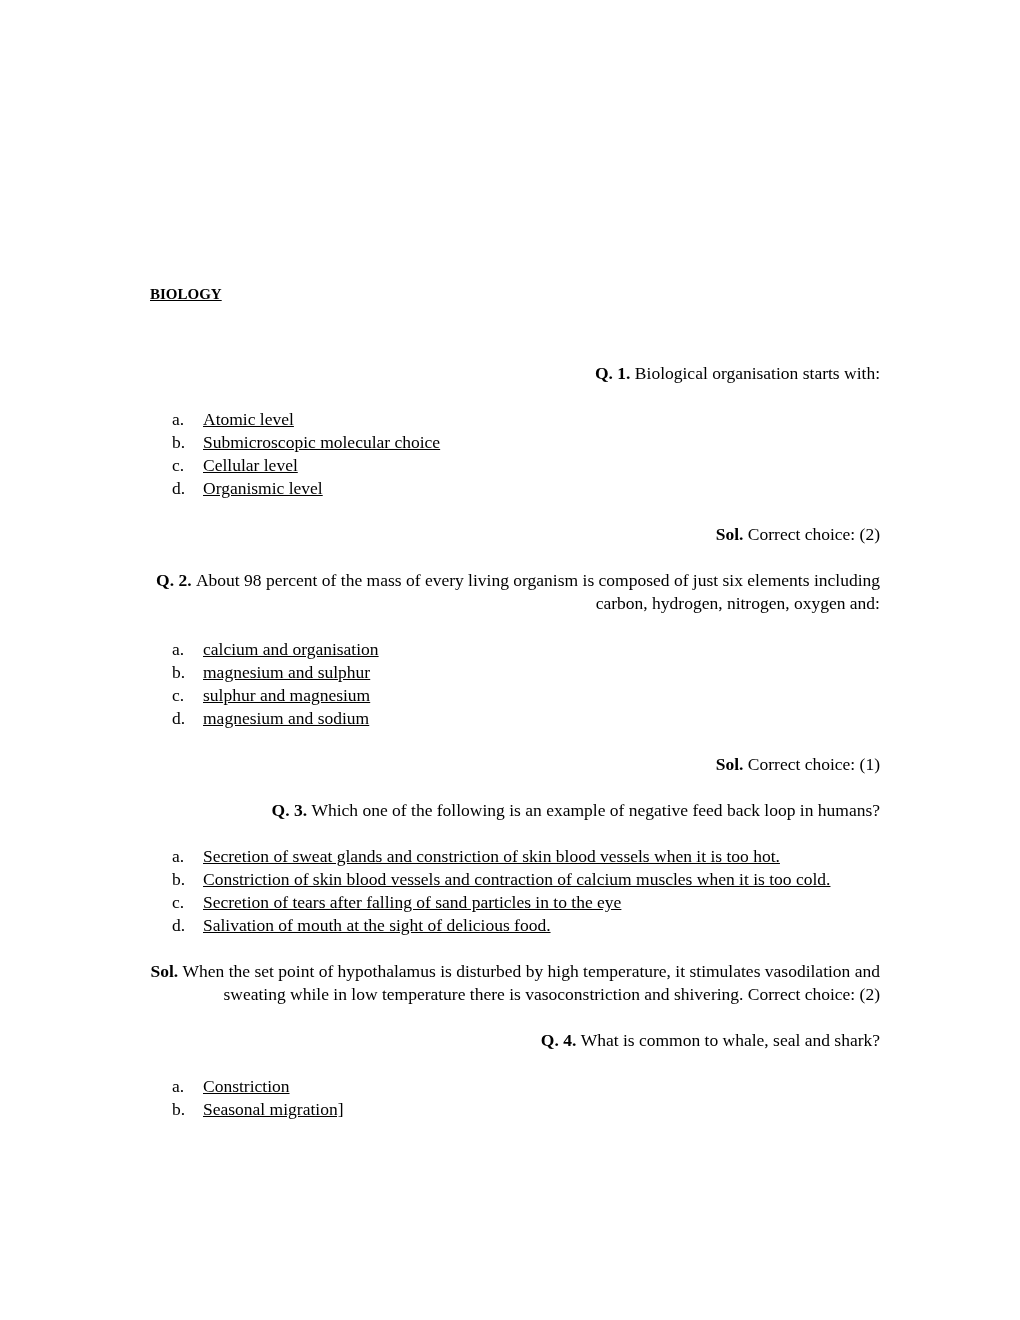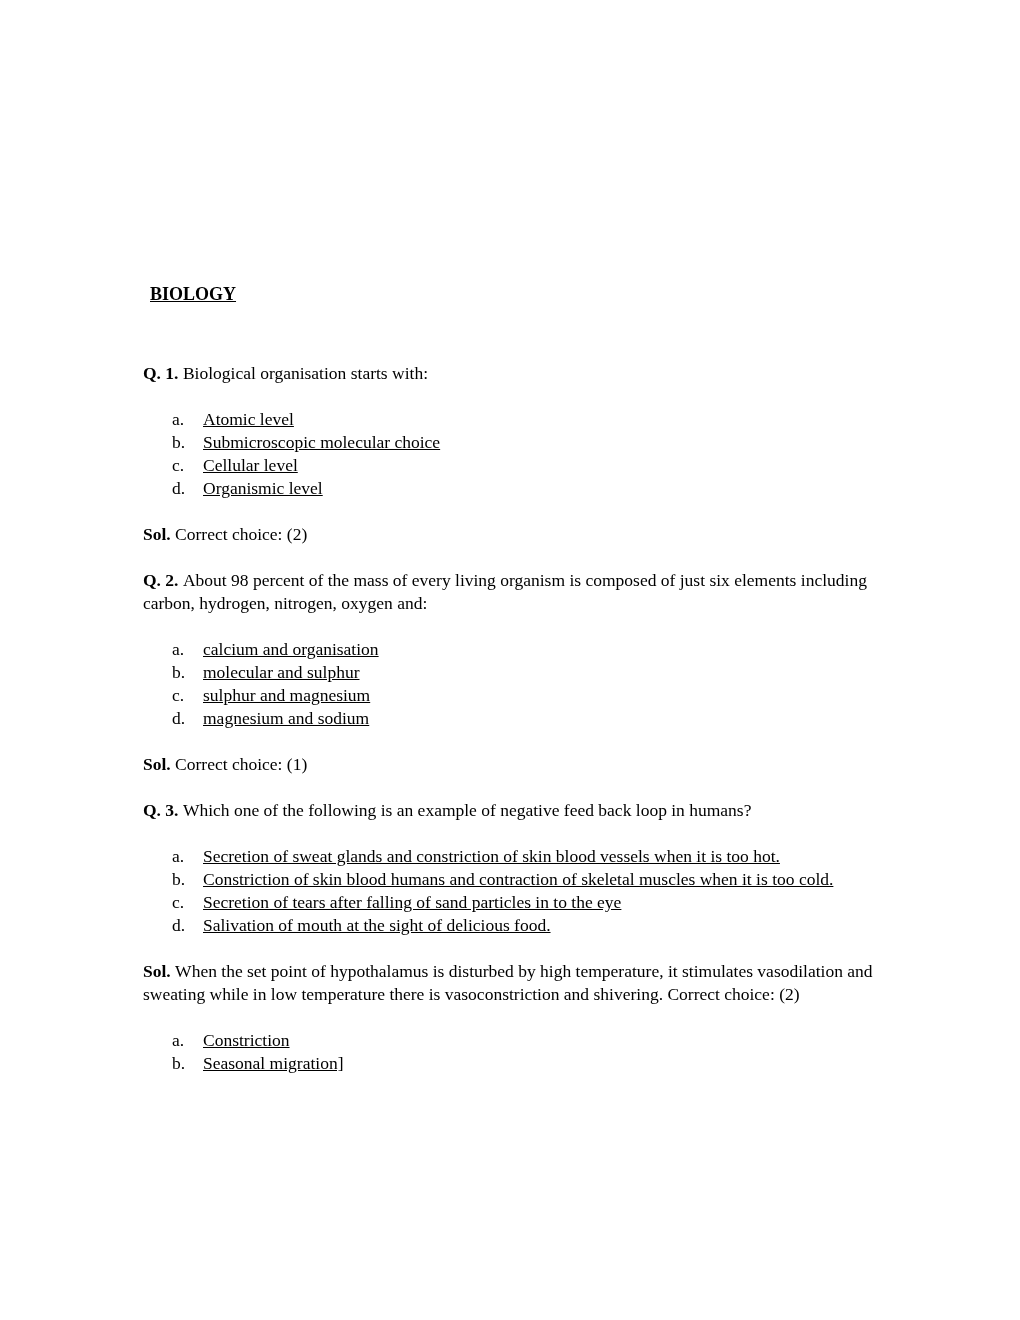--- a/index.html
+++ b/index.html
@@ -13,32 +13,33 @@
     font-family: "Liberation Serif", serif;
     font-size: 17.5px;
     color: #000000;
     overflow: hidden;
   }
   .doc {
     padding: 283px 140px 40px 143px;
     box-sizing: border-box;
   }
   .page-title {
-    font-size: 18px;
+    font-size: 15px;
     font-weight: bold;
     text-decoration: underline;
     margin: 0 0 56px 7px;
     line-height: 23px;
   }
   .question-block {
     margin: 0;
   }
   .q-text, .sol {
     margin: 0 0 23px 0;
     line-height: 23px;
+    text-align: right;
   }
   .q-label, .sol-label {
     font-weight: bold;
   }
   .options {
     list-style: none;
     margin: 0 0 23px 29px;
     padding: 0;
   }
   .option {
@@ -85,21 +86,21 @@
 
   <div class="question-block">
     <p class="q-text"><span class="q-label">Q. 2. </span><span class="q-body">About 98 percent of the mass of every living organism is composed of just six elements including carbon, hydrogen, nitrogen, oxygen and:</span></p>
     <ul class="options">
           <li class="option">
             <span class="letter">a.</span>
             <span class="opt-text">calcium and organisation</span>
           </li>
           <li class="option">
             <span class="letter">b.</span>
-            <span class="opt-text">molecular and sulphur</span>
+            <span class="opt-text">magnesium and sulphur</span>
           </li>
           <li class="option">
             <span class="letter">c.</span>
             <span class="opt-text">sulphur and magnesium</span>
           </li>
           <li class="option">
             <span class="letter">d.</span>
             <span class="opt-text">magnesium and sodium</span>
           </li>
         </ul>
@@ -108,35 +109,36 @@
 
   <div class="question-block">
     <p class="q-text"><span class="q-label">Q. 3. </span><span class="q-body">Which one of the following is an example of negative feed back loop in humans?</span></p>
     <ul class="options">
           <li class="option">
             <span class="letter">a.</span>
             <span class="opt-text">Secretion of sweat glands and constriction of skin blood vessels when it is too hot.</span>
           </li>
           <li class="option">
             <span class="letter">b.</span>
-            <span class="opt-text">Constriction of skin blood humans and contraction of skeletal muscles when it is too cold.</span>
+            <span class="opt-text">Constriction of skin blood vessels and contraction of calcium muscles when it is too cold.</span>
           </li>
           <li class="option">
             <span class="letter">c.</span>
             <span class="opt-text">Secretion of tears after falling of sand particles in to the eye</span>
           </li>
           <li class="option">
             <span class="letter">d.</span>
             <span class="opt-text">Salivation of mouth at the sight of delicious food.</span>
           </li>
         </ul>
     <p class="sol"><span class="sol-label">Sol. </span><span class="sol-body">When the set point of hypothalamus is disturbed by high temperature, it stimulates vasodilation and sweating while in low temperature there is vasoconstriction and shivering. Correct choice: (2)</span></p>
   </div>
 
   <div class="question-block">
+    <p class="q-text"><span class="q-label">Q. 4. </span><span class="q-body">What is common to whale, seal and shark?</span></p>
     <ul class="options">
           <li class="option">
             <span class="letter">a.</span>
             <span class="opt-text">Constriction</span>
           </li>
           <li class="option">
             <span class="letter">b.</span>
             <span class="opt-text">Seasonal migration]</span>
           </li>
         </ul>

